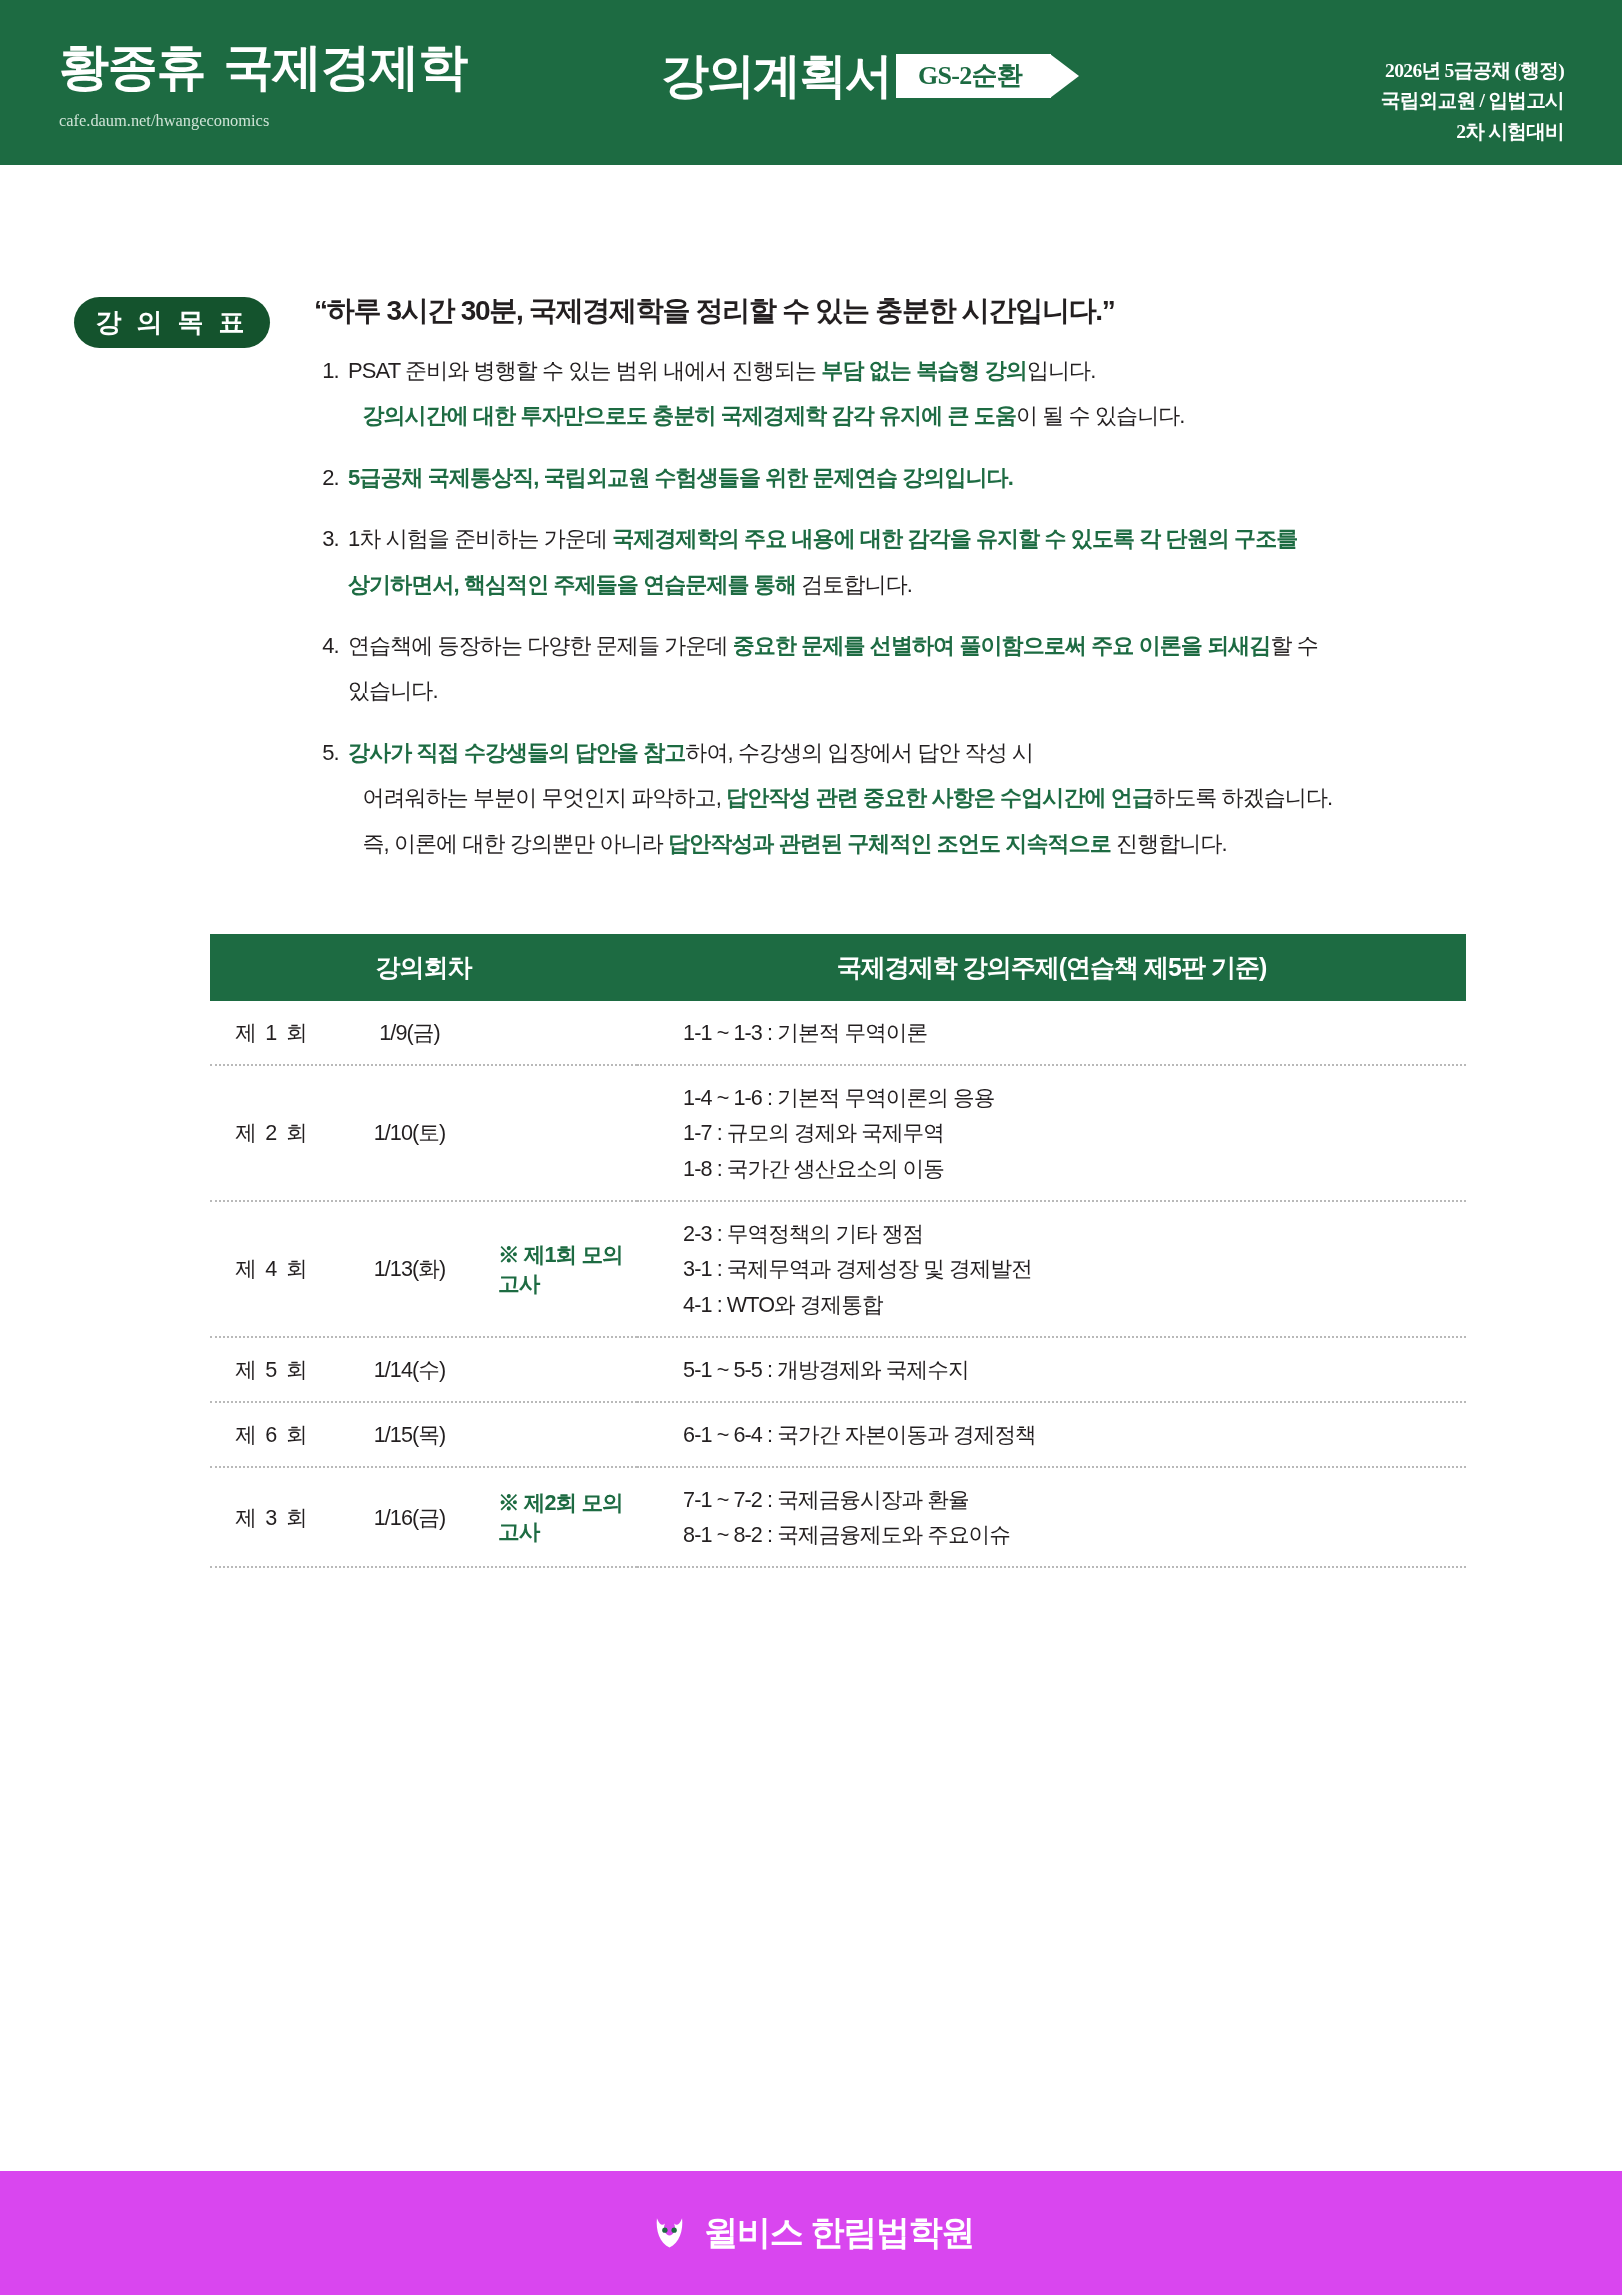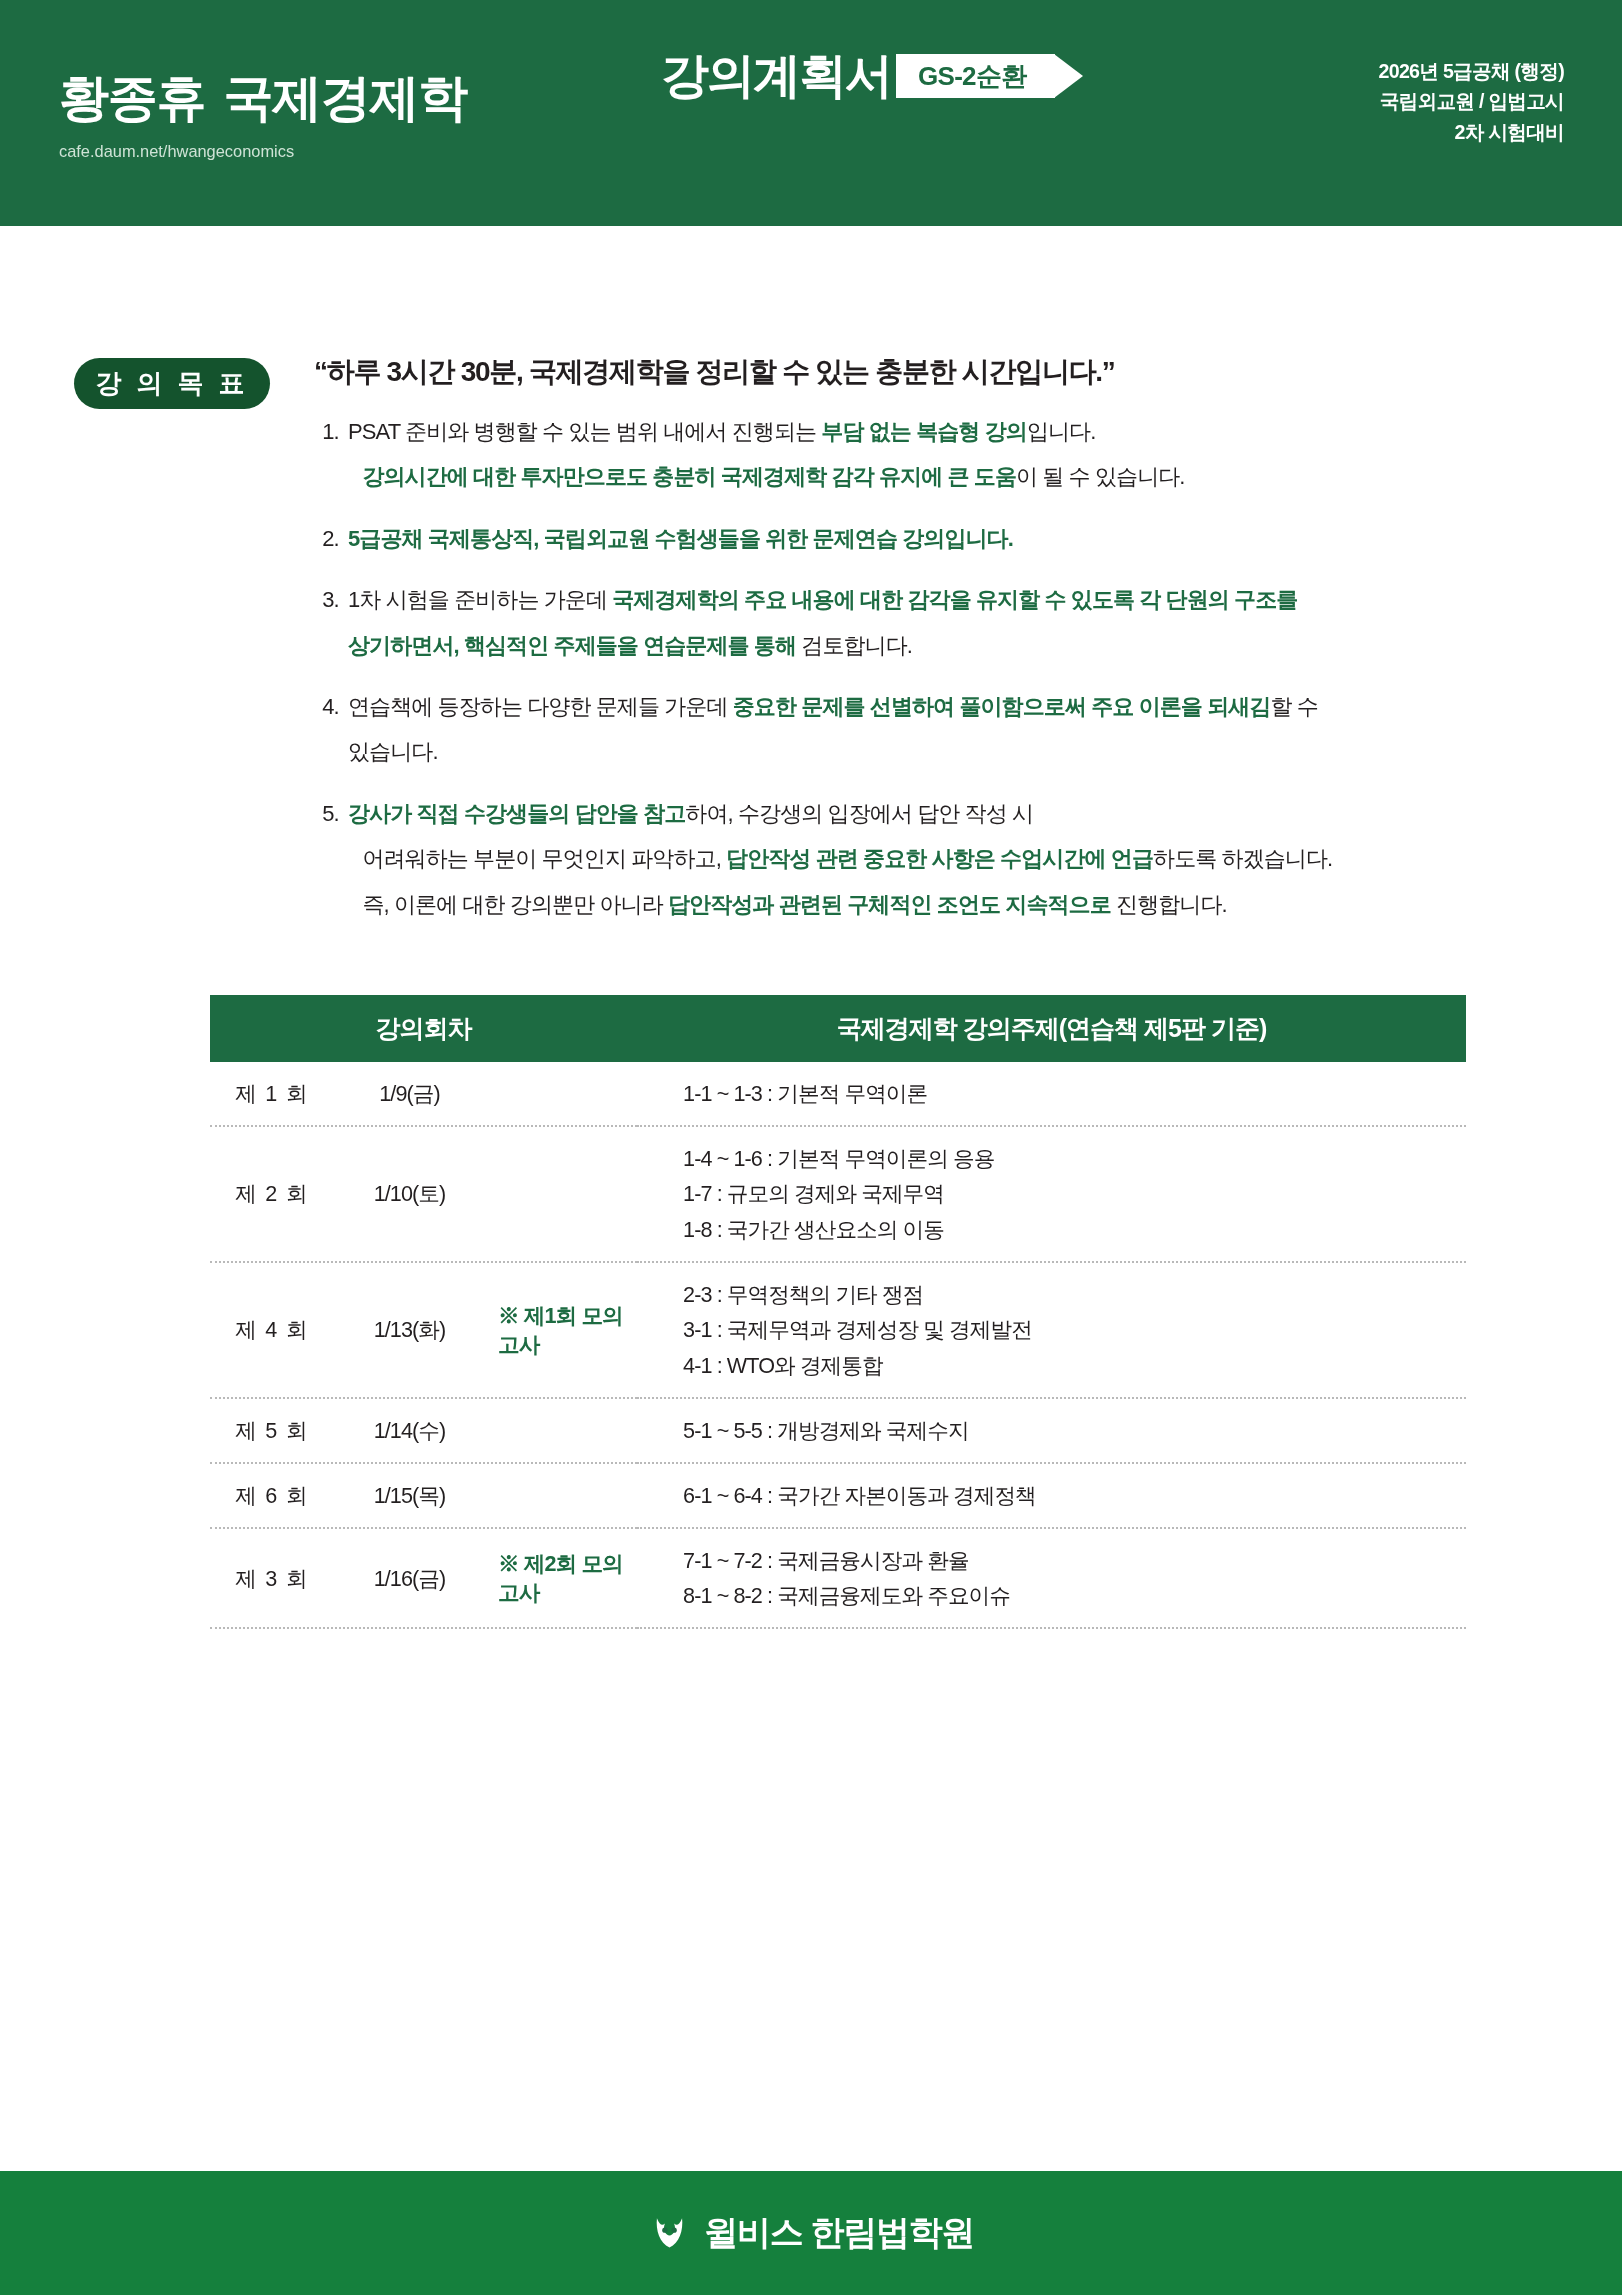--- a/index.html
+++ b/index.html
@@ -12,26 +12,27 @@
     height: 2295px;
     font-family: "Liberation Sans", sans-serif;
     color: #231f20;
     position: relative;
     overflow: hidden;
   }
 
   
   .header {
     position: relative;
-    height: 226px;
+    height: 165px;
     background: #1d6b42;
     display: flex;
     align-items: center;
     padding: 8px 59px;
     box-sizing: border-box;
+    font-family: Liberation Serif, serif;
   }
   .brand {
     display: flex;
     flex-direction: column;
     justify-content: center;
   }
   .brand-line {
     display: flex;
     align-items: baseline;
     gap: 18.3px;
@@ -239,21 +240,21 @@
   }
   .topic-lines p:last-child { margin-bottom: 0; }
 
   
   .footer {
     position: absolute;
     left: 0;
     bottom: 0;
     width: 1623px;
     height: 124px;
-    background: #15803d;
+    background: #d946ef;
     display: flex;
     align-items: center;
     justify-content: center;
     gap: 14.4px;
   }
   .footer-logo-mark {
     width: 41px;
     height: 41px;
     position: relative;
   }

